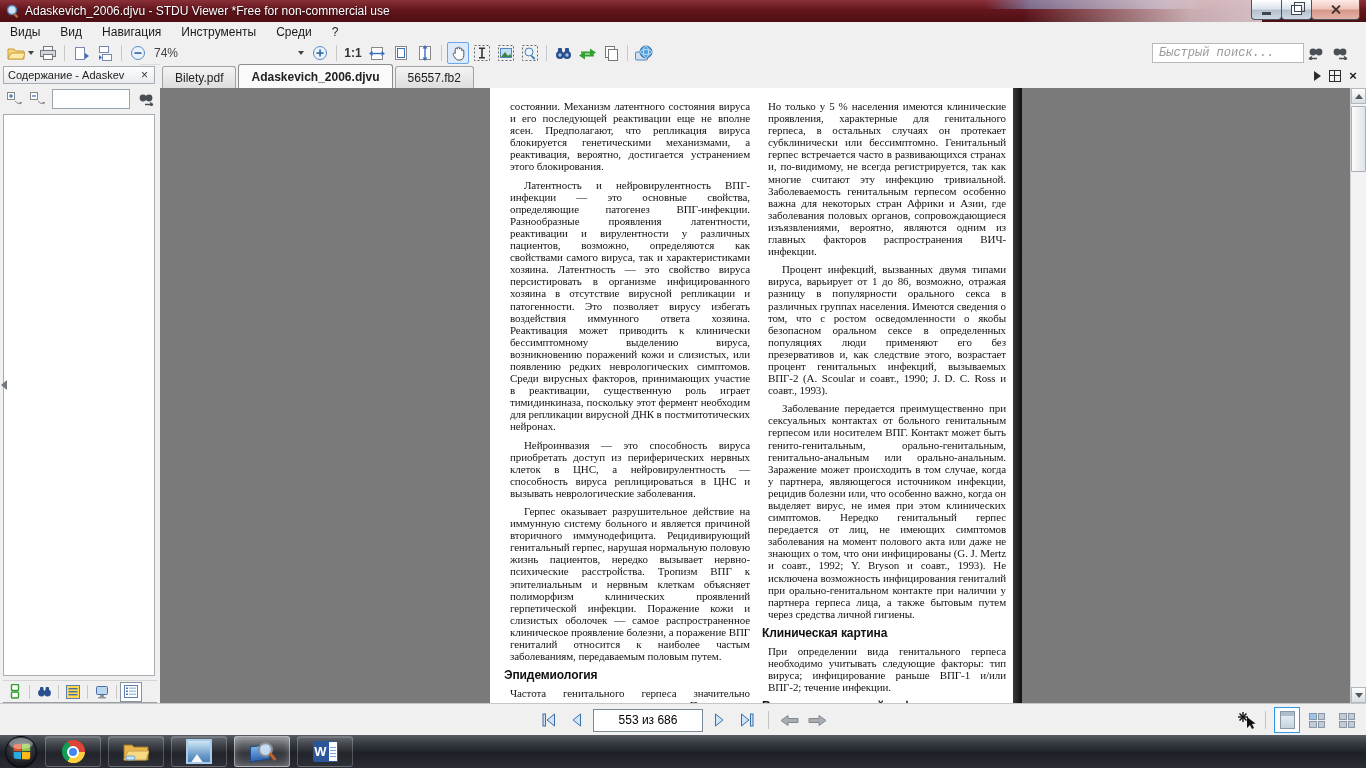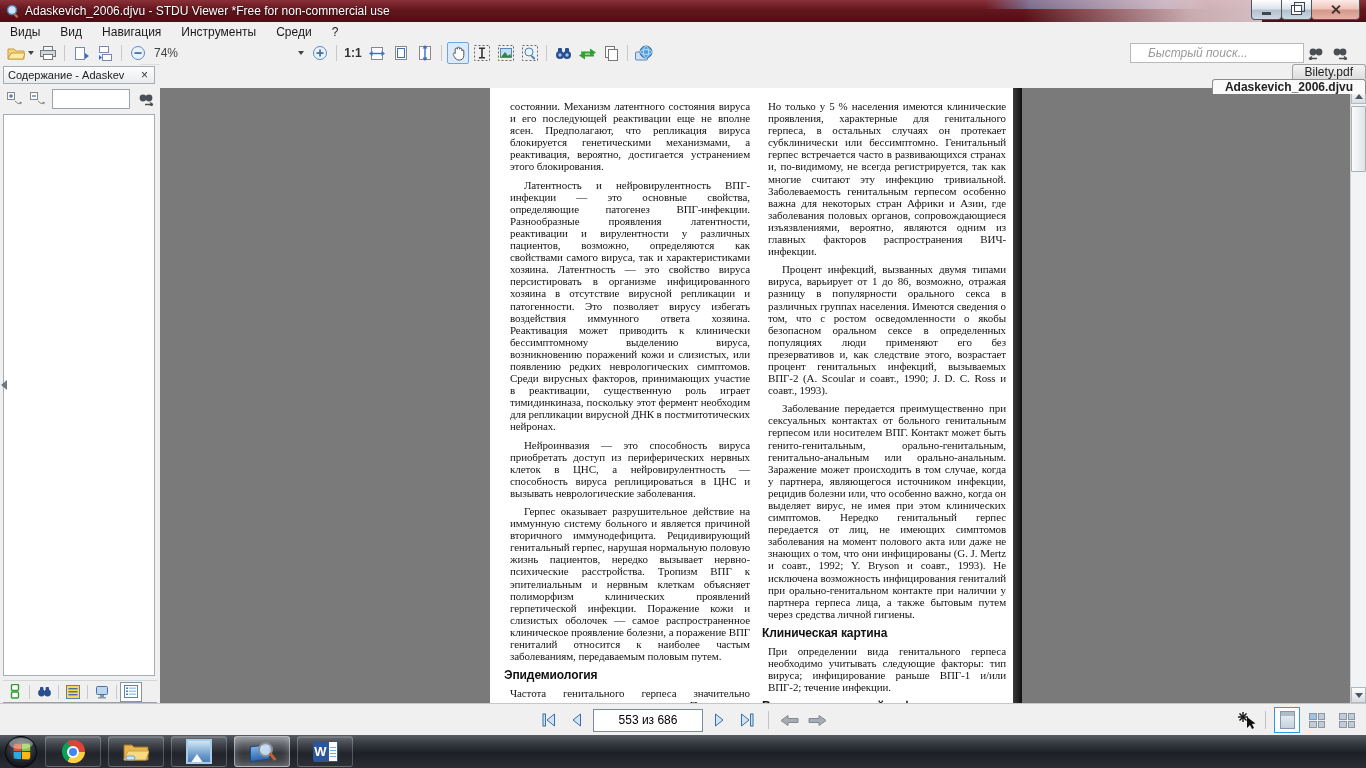--- a/index.html
+++ b/index.html
@@ -40,21 +40,21 @@
            display:flex;align-items:center;border-bottom:1px solid #dcdcdc;}
   .ti{height:20px;min-width:20px;display:inline-flex;align-items:center;justify-content:center;margin:0 1px;border:1px solid transparent;border-radius:2px;}
   .ti.selected{border:1px solid #6aa6e8;background:#dbeafc;}
   .tsep{width:1px;height:16px;background:#c9c9c9;margin:0 4px;}
   .caret-down{width:0;height:0;border-left:3px solid transparent;border-right:3px solid transparent;border-top:4px solid #444;margin-left:3px;}
   .zoom-combo{display:flex;align-items:center;width:150px;height:18px;padding:0 4px;color:#404040;}
   .zoom-combo .zval{flex:0 0 auto;font-size:12px;}
   .zoom-combo .spacer{flex:1;}
   .label-11{font-weight:bold;font-size:12px;color:#333;}
   .quick-search{margin-left:auto;display:flex;align-items:center;margin-right:14px;}
-  .quick-search input{width:138px;height:18px;border:1px solid #b9b9b9;padding:0 17px;font-size:12px;font-family:Liberation Sans, sans-serif;}
+  .quick-search input{width:138px;height:18px;border:1px solid #b9b9b9;padding:0 6px;font-size:12px;font-family:Liberation Mono, monospace;}
   .quick-search input::placeholder{color:#999;font-style:italic;}
 
   
   .main{position:absolute;left:0;top:64px;width:1366px;height:639px;}
   .sidebar{position:absolute;left:0;top:0;width:140px;height:639px;background:#f0f0f0;}
   .panel-header{position:absolute;left:3px;top:2px;width:152px;height:18px;border:1px solid #a6adb5;
                 background:linear-gradient(#fdfdfd,#e9ebee);display:flex;align-items:center;font-size:11px;padding:0 4px;box-sizing:border-box;}
   .panel-header .ph-title{flex:1;white-space:nowrap;overflow:hidden;}
   .panel-close{font-size:12px;color:#333;line-height:10px;padding:0 2px;}
   .panel-tools{position:absolute;left:3px;top:24px;width:154px;height:22px;display:flex;align-items:center;}
@@ -62,21 +62,21 @@
   .tree{position:absolute;left:3px;top:50px;width:152px;height:562px;background:#fff;border:1px solid #a6adb5;box-sizing:border-box;}
   .panel-strip{position:absolute;left:3px;top:616px;width:154px;height:21px;display:flex;align-items:center;border-top:1px solid #d3d3d3;border-bottom:1px solid #9aa0a8;background:#f0f0f0;}
   .ps-btn{width:20px;height:18px;display:flex;align-items:center;justify-content:center;margin:0 1px;border:1px solid transparent;}
   .ps-btn.active{border:1px solid #8a939c;background:#fff;}
   .ps-sep{width:1px;height:14px;background:#c9c9c9;margin:0 2px;}
   .collapse-arrow{position:absolute;left:0;top:308px;width:8px;height:26px;display:flex;align-items:center;justify-content:center;}
   .collapse-arrow:before{content:"";width:0;height:0;border-top:5px solid transparent;border-bottom:5px solid transparent;border-right:6px solid #6f7880;}
 
   
   .docpane{position:absolute;left:160px;top:0;width:1206px;height:639px;}
-  .tabbar{position:absolute;left:0;top:0;width:1206px;height:24px;background:#f0f0f0;border-bottom:1px solid #979797;display:flex;align-items:flex-end;flex-direction:column;}
+  .tabbar{position:absolute;left:0;top:0;width:1206px;height:24px;background:#f0f0f0;border-bottom:1px solid #979797;display:flex;align-items:flex-end;}
   .tab{height:21px;margin-left:2px;padding:0 12px;display:flex;align-items:center;font-size:12px;
        border:1px solid #a2a2a2;border-bottom:none;border-radius:3px 3px 0 0;
        background:linear-gradient(#f4f4f4,#dddddd);color:#222;position:relative;}
   .tab.active{background:#fafafa;font-weight:bold;height:23px;border-color:#8c8c8c;z-index:2;}
   .tab-controls{margin-left:auto;display:flex;align-items:center;height:24px;margin-right:4px;}
   .tc-btn{width:18px;height:18px;display:flex;align-items:center;justify-content:center;color:#222;}
   .tri-right{width:0;height:0;border-top:5px solid transparent;border-bottom:5px solid transparent;border-left:7px solid #2c2c2c;}
   .grid-glyph{width:10px;height:10px;border:1px solid #2c2c2c;position:relative;}
   .grid-glyph:before{content:"";position:absolute;left:4px;top:0;width:1px;height:10px;background:#2c2c2c;}
   .grid-glyph:after{content:"";position:absolute;left:0;top:4px;width:10px;height:1px;background:#2c2c2c;}

